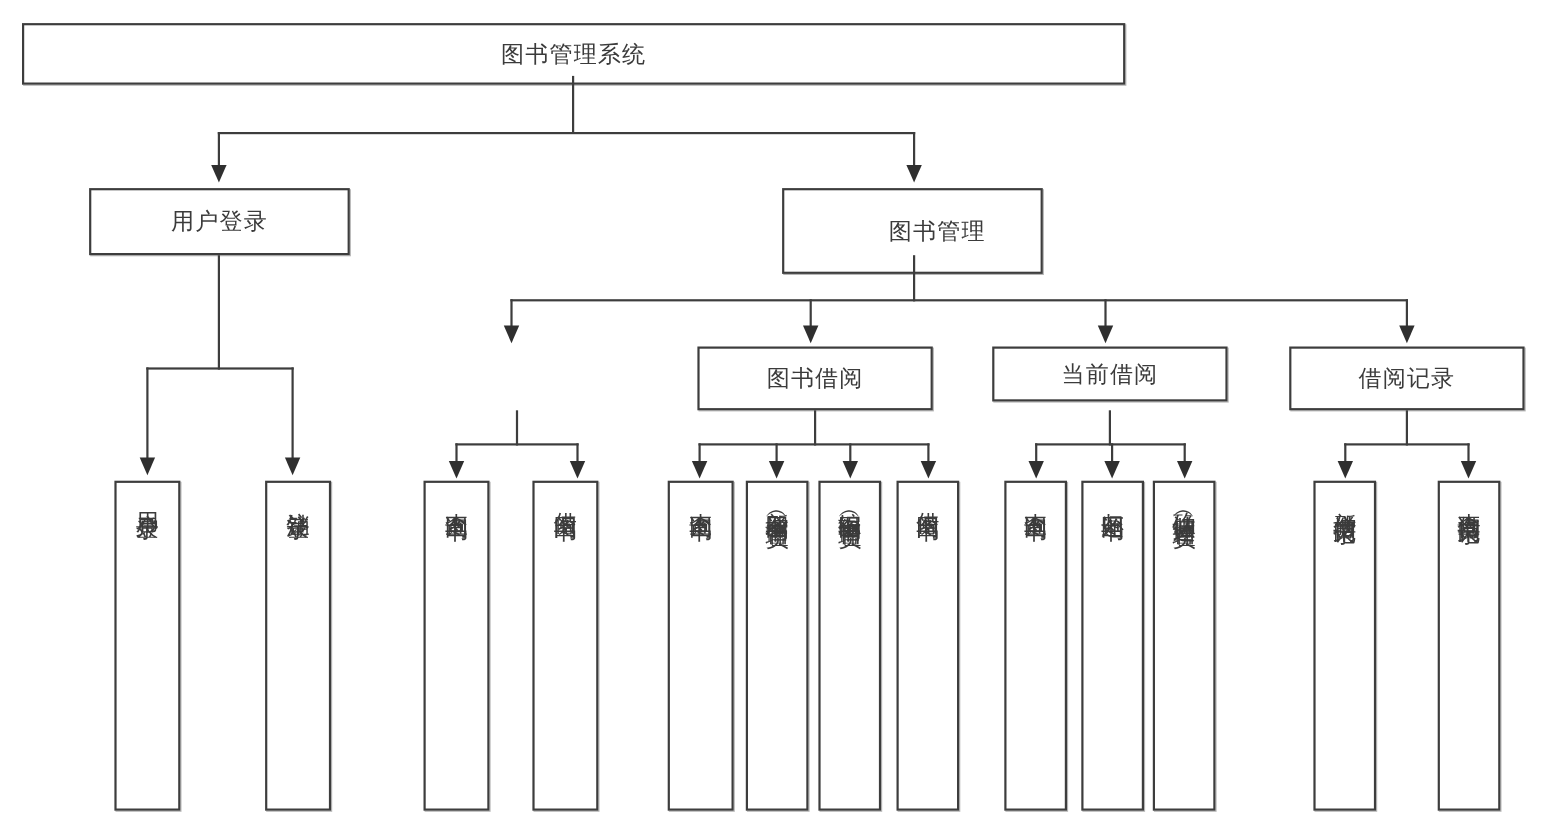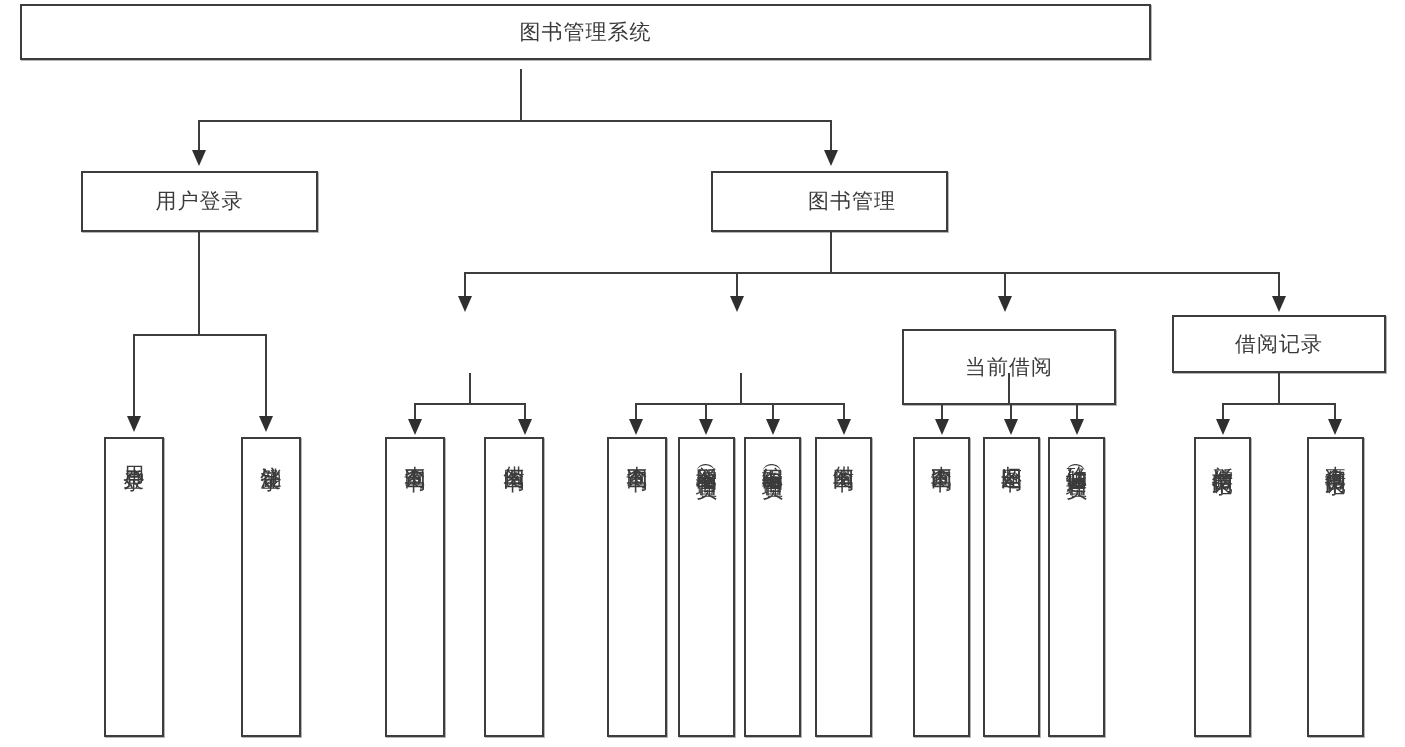--- a/index.html
+++ b/index.html
@@ -74,38 +74,38 @@
     letter-spacing:.5px;
     white-space:nowrap;
     pointer-events:none;
   }
 </style>
 </head>
 <body>
 
 <div id="canvas">
 
-  <div class="node" style="left:20px;top:4px;width:1131px;height:56px;">
+  <div class="node" style="left:20px;top:21px;width:1003px;height:56px;">
     <span class="lbl">图书管理系统</span>
   </div>
 
   <div class="ln v" style="left:520px;top:69px;width:2px;height:52px;"></div>
 
   <div class="ln h" style="left:198px;top:120px;width:634px;height:2px;"></div>
 
   <div class="ln v" style="left:198px;top:120px;width:2px;height:32px;"></div>
   <div class="arrow" style="left:192px;top:150px;"></div>
   <div class="ln v" style="left:830px;top:120px;width:2px;height:32px;"></div>
   <div class="arrow" style="left:824px;top:150px;"></div>
 
   <div class="node" style="left:81px;top:171px;width:237px;height:61px;">
     <span class="lbl">用户登录</span>
   </div>
 
-  <div class="node" style="left:711px;top:171px;width:237px;height:61px;padding-left:45px;">
+  <div class="node" style="left:711px;top:171px;width:237px;height:78px;padding-left:45px;">
     <span class="lbl">图书管理</span>
   </div>
 
   <div class="ln v" style="left:198px;top:232px;width:2px;height:104px;"></div>
   <div class="ln h" style="left:133px;top:334px;width:134px;height:2px;"></div>
   <div class="ln v" style="left:133px;top:334px;width:2px;height:84px;"></div>
   <div class="arrow" style="left:127px;top:416px;"></div>
   <div class="ln v" style="left:265px;top:334px;width:2px;height:84px;"></div>
   <div class="arrow" style="left:259px;top:416px;"></div>
 
@@ -113,21 +113,24 @@
   <div class="ln h" style="left:464px;top:272px;width:816px;height:2px;"></div>
   <div class="ln v" style="left:464px;top:272px;width:2px;height:28px;"></div>
   <div class="arrow" style="left:458px;top:296px;"></div>
   <div class="ln v" style="left:736px;top:272px;width:2px;height:28px;"></div>
   <div class="arrow" style="left:730px;top:296px;"></div>
   <div class="ln v" style="left:1004px;top:272px;width:2px;height:28px;"></div>
   <div class="arrow" style="left:998px;top:296px;"></div>
   <div class="ln v" style="left:1278px;top:272px;width:2px;height:28px;"></div>
   <div class="arrow" style="left:1272px;top:296px;"></div>
 
-  <div class="node" style="left:902px;top:329px;width:214px;height:76px;">
+  <div class="node" style="left:634px;top:315px;width:214px;height:58px;">
+    <span class="lbl">图书借阅</span>
+  </div>
+  <div class="node" style="left:902px;top:315px;width:214px;height:50px;">
     <span class="lbl">当前借阅</span>
   </div>
   <div class="node" style="left:1172px;top:315px;width:214px;height:58px;">
     <span class="lbl">借阅记录</span>
   </div>
 
   <div class="ln v" style="left:469px;top:373px;width:2px;height:32px;"></div>
   <div class="ln h" style="left:414px;top:403px;width:112px;height:2px;"></div>
   <div class="ln v" style="left:414px;top:403px;width:2px;height:20px;"></div>
   <div class="arrow" style="left:408px;top:419px;"></div>

